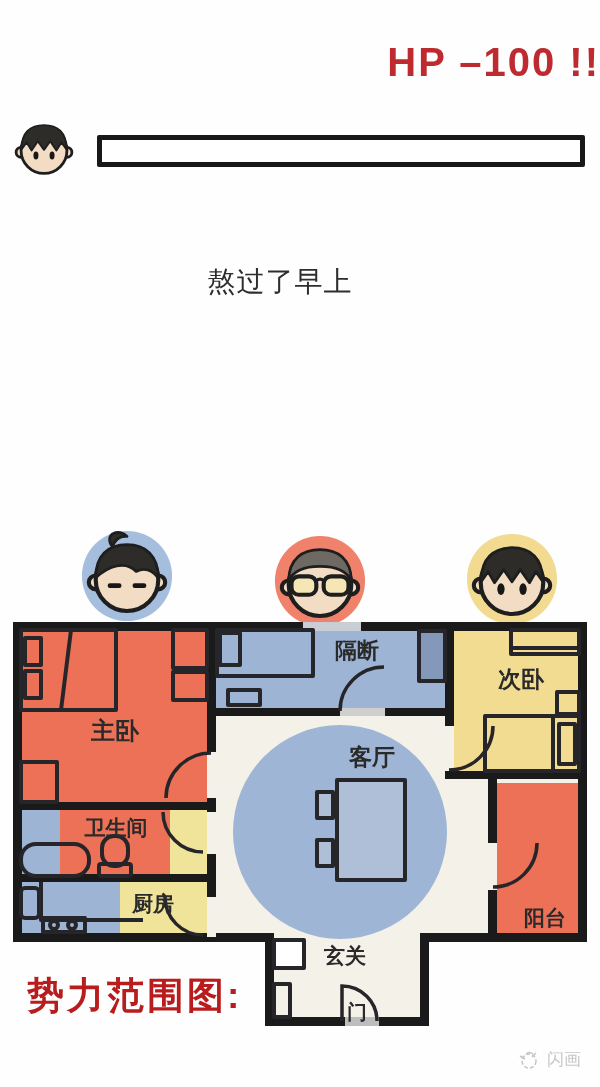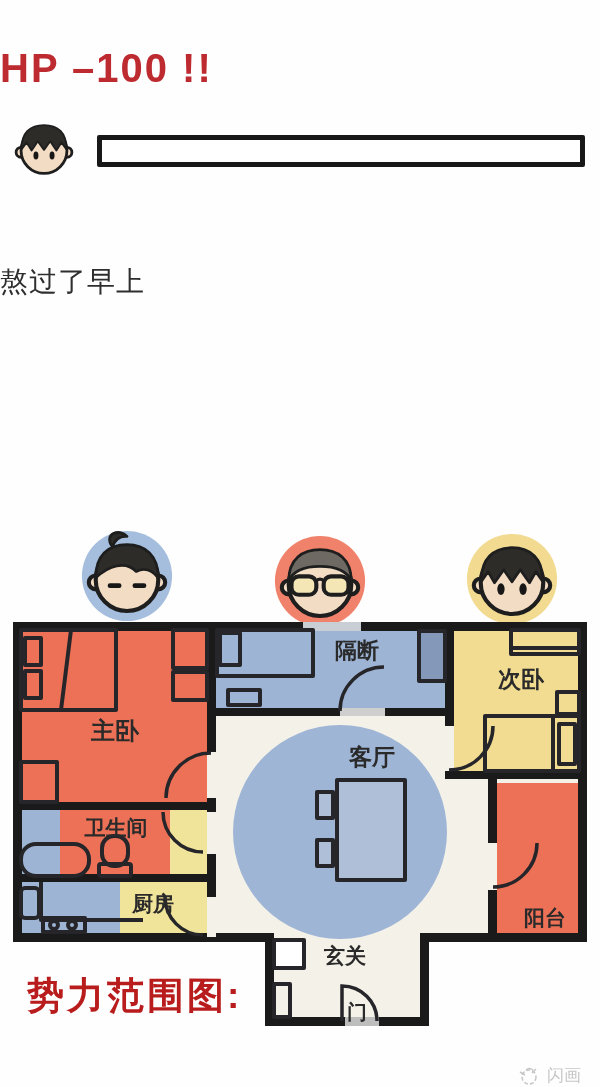--- a/index.html
+++ b/index.html
@@ -1,37 +1,37 @@
 <!DOCTYPE html>
 <html><head>
 <meta charset="utf-8">
 <style>
   html,body{margin:0;padding:0;}
   body{width:600px;height:1087px;position:relative;background:#fefefe;overflow:hidden;
        font-family:"Liberation Sans","DejaVu Sans",sans-serif;}
-  .hp-title{position:absolute;left:0;top:46px;width:600px;text-align:left;
+  .hp-title{position:absolute;left:0;top:40px;width:600px;text-align:right;
             font-size:40px;font-weight:700;color:#bd2a30;letter-spacing:2px;}
   .player-face{position:absolute;left:13px;top:117px;width:62px;height:62px;}
   .hp-bar{position:absolute;left:97px;top:135px;width:478px;height:22px;
           border:5px solid #181818;border-radius:2px;background:#ffffff;}
   .hp-bar-fill{height:100%;background:#7cc576;width:0%;}
-  .poem{position:absolute;left:0;top:262px;width:560px;text-align:left;
+  .poem{position:absolute;left:0;top:262px;width:560px;text-align:center;
         font-size:28px;line-height:40px;font-weight:500;color:#2e2e2e;letter-spacing:1px;}
   .avatar{position:absolute;width:92px;height:92px;}
   .avatar svg{width:100%;height:100%;}
   .avatar-blue{left:81px;top:530px;}
   .avatar-red{left:274px;top:535px;}
   .avatar-yellow{left:466px;top:533px;}
   .floor-plan{position:absolute;left:13px;top:622px;width:574px;height:413px;}
   .plan-label{font-family:"Liberation Sans","DejaVu Sans",sans-serif;font-weight:700;
               fill:#2a2a2a;}
   .caption{position:absolute;left:27px;top:971px;font-size:37px;font-weight:700;
            color:#b91c1c;letter-spacing:3px;}
   .watermark{position:absolute;left:516px;top:1048px;display:flex;align-items:center;
-             gap:5px;color:#c6c6c6;font-size:17px;margin-top:16px;}
+             gap:5px;color:#c6c6c6;font-size:17px;}
 </style>
 </head>
 <body>
 
 <div class="hp-title">HP –100 !!</div>
 
 <div class="player-face">
   <svg viewBox="0 0 100 100">
     <circle cx="13" cy="57" r="8" fill="#f2dcc4" stroke="#1e1e1e" stroke-width="4.5"></circle>
     <circle cx="87" cy="57" r="8" fill="#f2dcc4" stroke="#1e1e1e" stroke-width="4.5"></circle>

